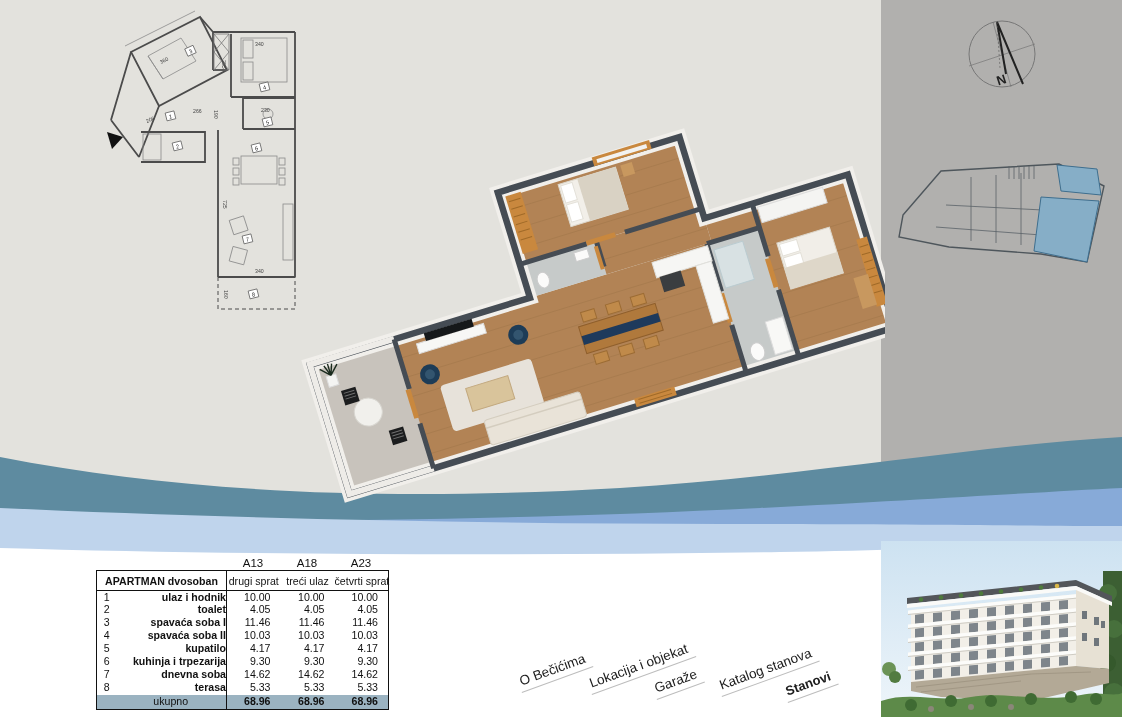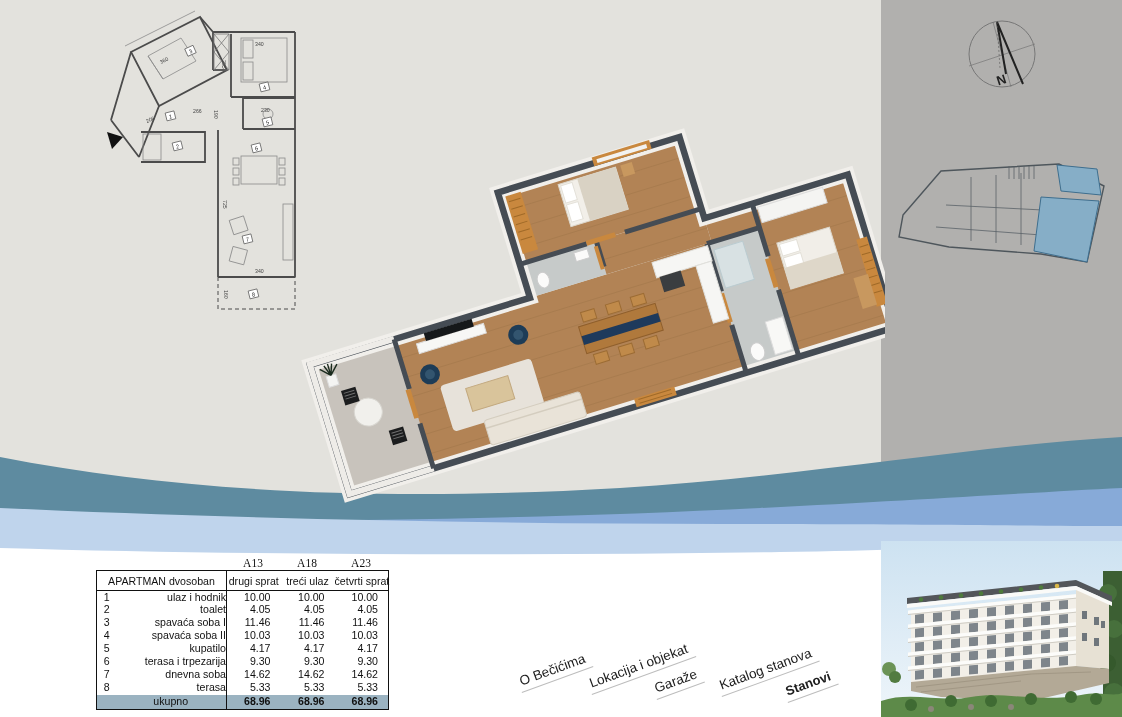--- a/index.html
+++ b/index.html
@@ -14,25 +14,25 @@
   #waves{left:0;top:400px;width:1122px;height:170px;}
   #plan2d{left:103px;top:4px;width:204px;height:334px;}
   #plan3d{left:270px;top:118px;width:615px;height:425px;}
   #keyplan{left:891px;top:157px;width:228px;height:126px;}
   #compass{left:962px;top:8px;width:82px;height:90px;}
   #photo{left:881px;top:541px;width:241px;height:176px;overflow:hidden;}
 
   
   #table-wrap{left:96px;top:557px;width:292px;color:#111;}
   #unit-ids{display:flex;margin-left:130px;margin-bottom:1px;}
-  #unit-ids span{width:54px;text-align:center;font-size:11.5px;color:#111;font-family:Liberation Serif, serif;}
+  #unit-ids span{width:54px;text-align:center;font-size:11.5px;color:#111;}
   table{border-collapse:collapse;width:292px;table-layout:fixed;border:1.7px solid #111;}
   col.c-num{width:20px;} col.c-name{width:110px;} col.c-val{width:54px;}
   th{font-weight:normal;font-size:10.6px;height:20px;padding:0;white-space:nowrap;}
-  th.sep,td.sep{border-right:1.6px solid #111;}
+  th.sep,td.sep{border-right:1.6px solid #111;font-weight:bold;}
   thead tr{border-bottom:1.6px solid #111;}
   td{font-size:10.6px;height:13px;padding:0;line-height:1.05;white-space:nowrap;}
   td.num{text-align:center;}
   td.name{text-align:right;padding-left:5px;}
   td.val{text-align:right;padding-right:10px;}
   tr.total td{font-weight:bold;height:15px;}
   tr.total td.name{font-weight:normal;text-align:center;padding-right:6px;}
 
   
   .nav-link{position:absolute;display:inline-block;font-size:13.5px;color:#1c1c1c;text-decoration:none;
@@ -465,21 +465,21 @@
           </tr>
           <tr>
             <td class="num">5</td>
             <td class="name sep">kupatilo</td>
             <td class="val">4.17</td>
             <td class="val">4.17</td>
             <td class="val">4.17</td>
           </tr>
           <tr>
             <td class="num">6</td>
-            <td class="name sep">terasa i trpezarija</td>
+            <td class="name sep">kuhinja i trpezarija</td>
             <td class="val">9.30</td>
             <td class="val">9.30</td>
             <td class="val">9.30</td>
           </tr>
           <tr>
             <td class="num">7</td>
             <td class="name sep">dnevna soba</td>
             <td class="val">14.62</td>
             <td class="val">14.62</td>
             <td class="val">14.62</td>

